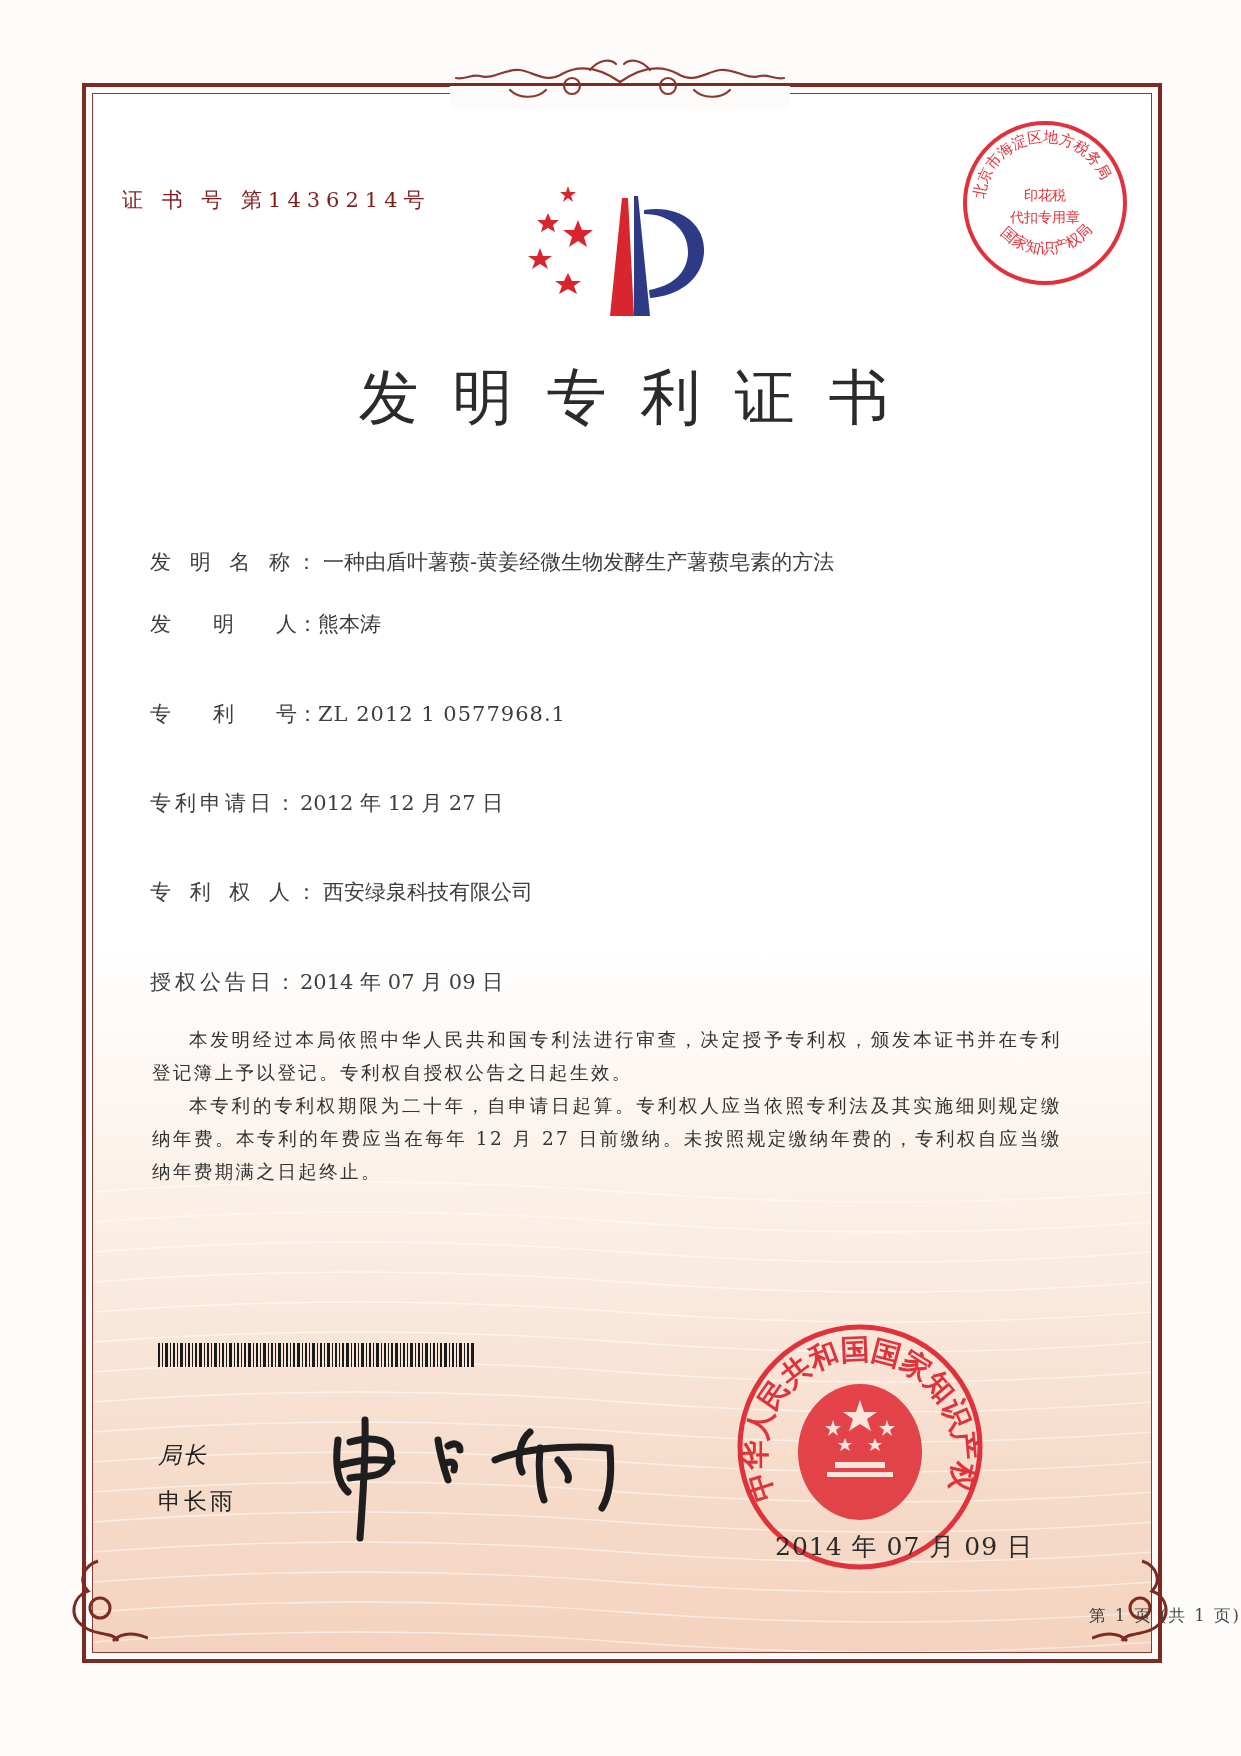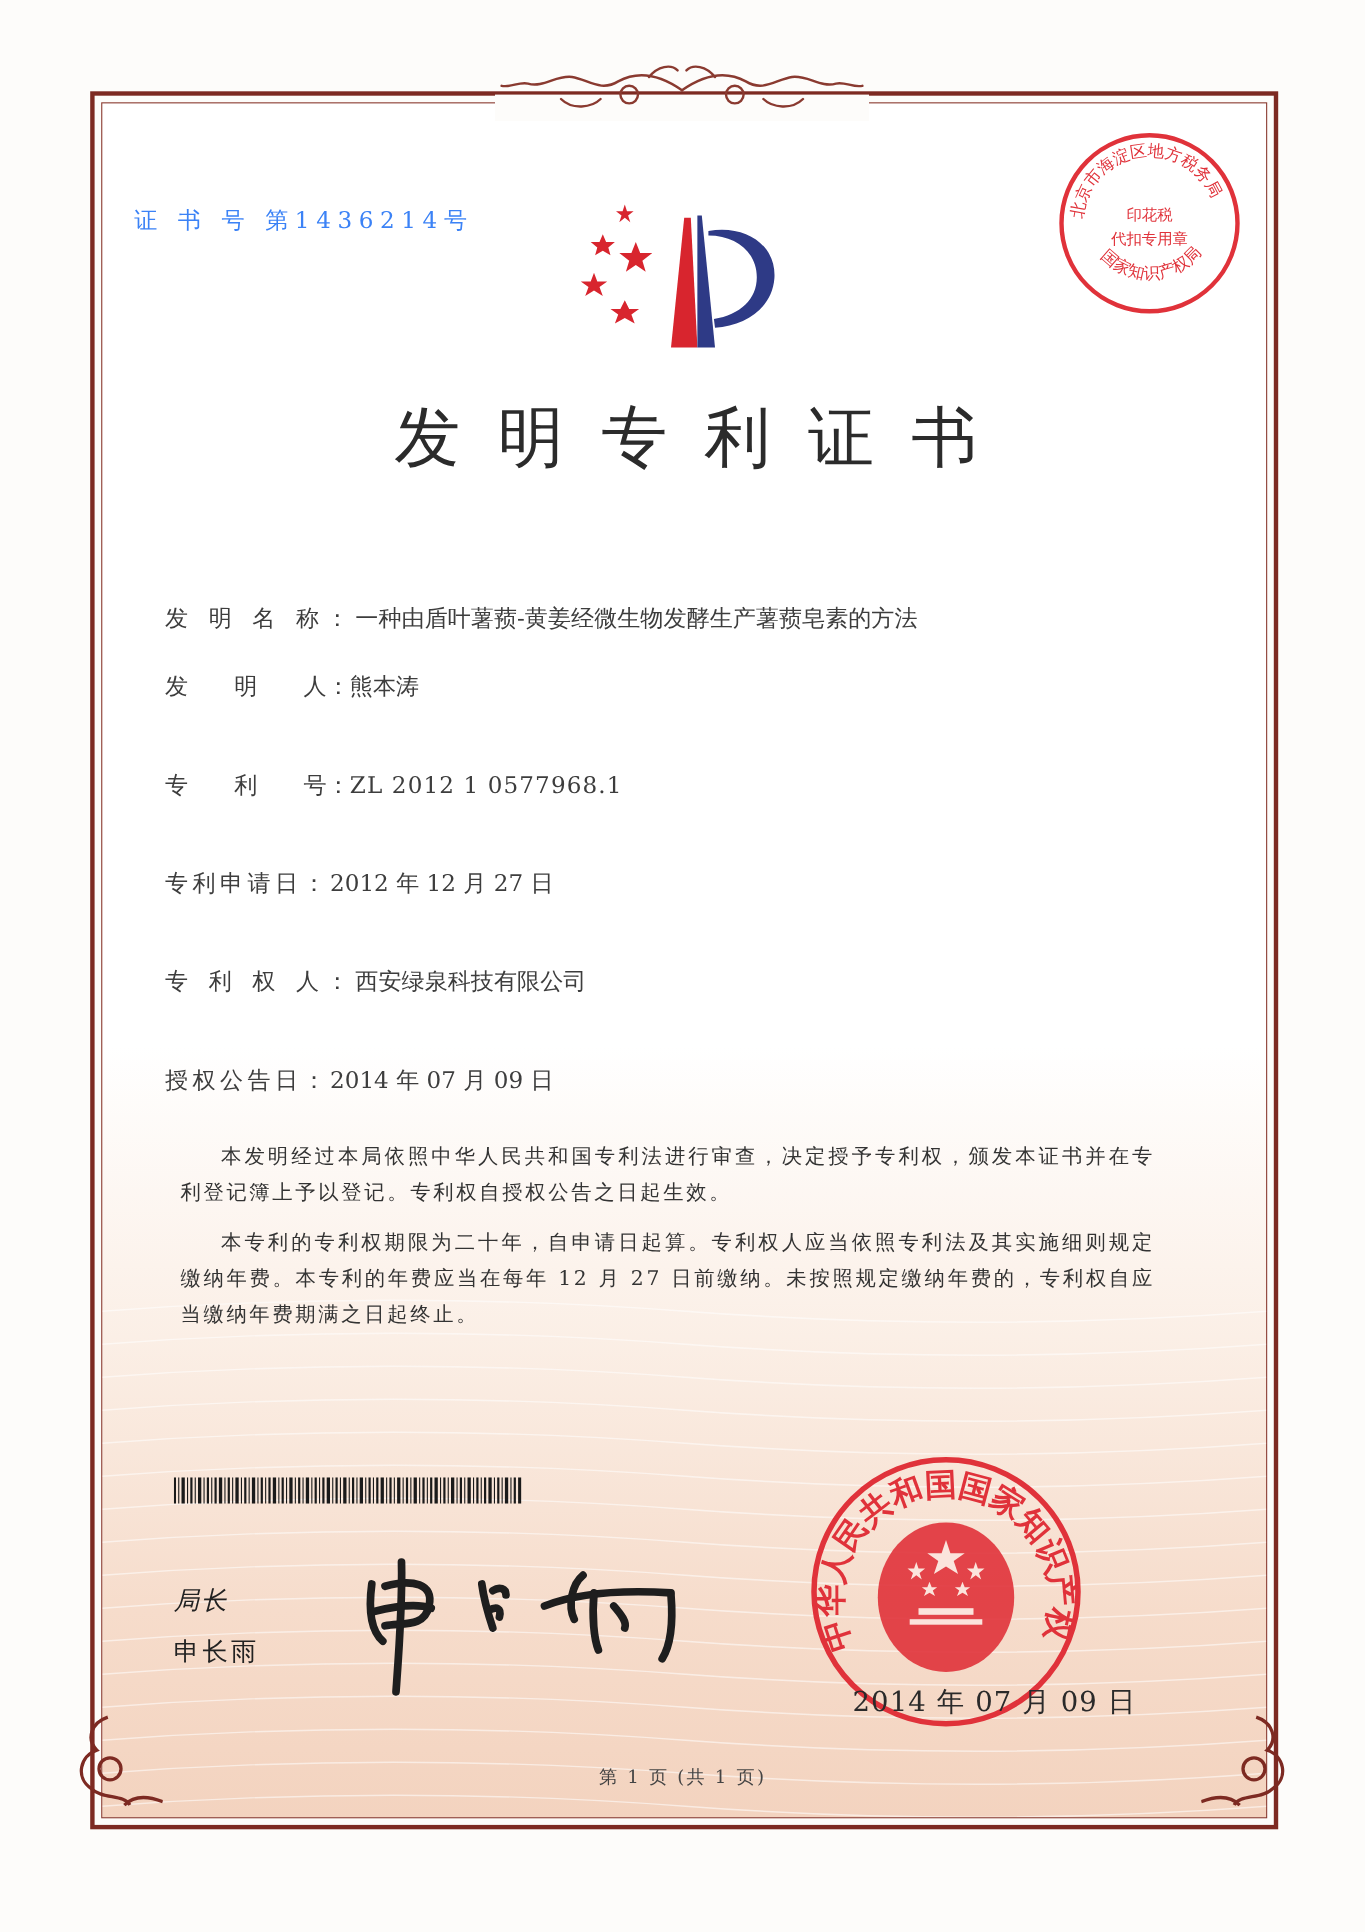--- a/index.html
+++ b/index.html
@@ -20,42 +20,42 @@
     background: linear-gradient(to bottom, #ffffff 0%, #ffffff 55%, #fbefe6 72%, #f6dccb 88%, #f3d3bf 100%);
   }
   .waves {
     position: absolute; left: 0; right: 0; bottom: 0; height: 480px; opacity: .55;
   }
   .ornament-top {
     position: absolute; left: 450px; top: 50px; width: 340px; height: 60px;
   }
   .corner { position: absolute; width: 90px; height: 90px; }
   .cert-no {
-    position: absolute; left: 122px; top: 186px; font-size: 21px; letter-spacing: 6px; color: #3b82f6;
+    position: absolute; left: 122px; top: 186px; font-size: 21px; letter-spacing: 6px; color: #7f1d1d;
   }
   .logo { position: absolute; left: 528px; top: 168px; width: 190px; height: 150px; }
   .tax-seal { position: absolute; left: 960px; top: 118px; width: 170px; height: 170px; }
   .title {
     position: absolute; left: 0; width: 1241px; top: 358px; text-align: center;
     font-size: 60px; letter-spacing: 34px; color: #2b2b2b; font-weight: normal; padding-left: 20px;
   }
   .field { position: absolute; left: 150px; font-size: 21px; color: #3d3d3d; white-space: nowrap; }
   .field .lbl { display: inline-block; }
   .body-text {
     position: absolute; left: 152px; top: 1023px; width: 910px; font-size: 18.5px;
     line-height: 33px; color: #333; letter-spacing: 2.4px; text-align: justify;
   }
-  .body-text p { margin: 12px; text-indent: 2em; }
+  .body-text p { margin: 0; text-indent: 2em; }
   .barcode { position: absolute; left: 158px; top: 1343px; width: 316px; height: 24px; }
   .dir-title { position: absolute; left: 158px; top: 1440px; font-family: "DejaVu Sans", "Liberation Sans", sans-serif; font-size: 23px; color: #222; letter-spacing: 2px; font-style: italic; }
   .dir-name { position: absolute; left: 158px; top: 1486px; font-family: "DejaVu Sans", "Liberation Sans", sans-serif; font-size: 23px; color: #222; letter-spacing: 3px; text-align: center; }
   .signature { position: absolute; left: 320px; top: 1400px; width: 320px; height: 150px; }
   .main-seal { position: absolute; left: 735px; top: 1322px; width: 250px; height: 250px; }
   .seal-date { position: absolute; left: 775px; top: 1530px; font-size: 25px; color: #2a2a2a; letter-spacing: 1px; }
-  .page-no { position: absolute; left: 0; width: 1241px; top: 1605px; text-align: center; font-size: 16.5px; color: #444; letter-spacing: 2px; }
+  .page-no { position: absolute; left: 0; width: 1241px; top: 1605px; text-align: right; font-size: 16.5px; color: #444; letter-spacing: 2px; }
 </style>
 </head>
 <body>
 
 <div class="frame-outer">
   <div class="frame-inner">
     <svg class="waves" viewBox="0 0 1060 480" preserveAspectRatio="none">
       <g fill="none" stroke="#ffffff" stroke-width="1.3">
         <path d="M0 20 Q265 0 530 20 T1060 20"></path>
         <path d="M0 50 Q265 30 530 50 T1060 50"></path>

